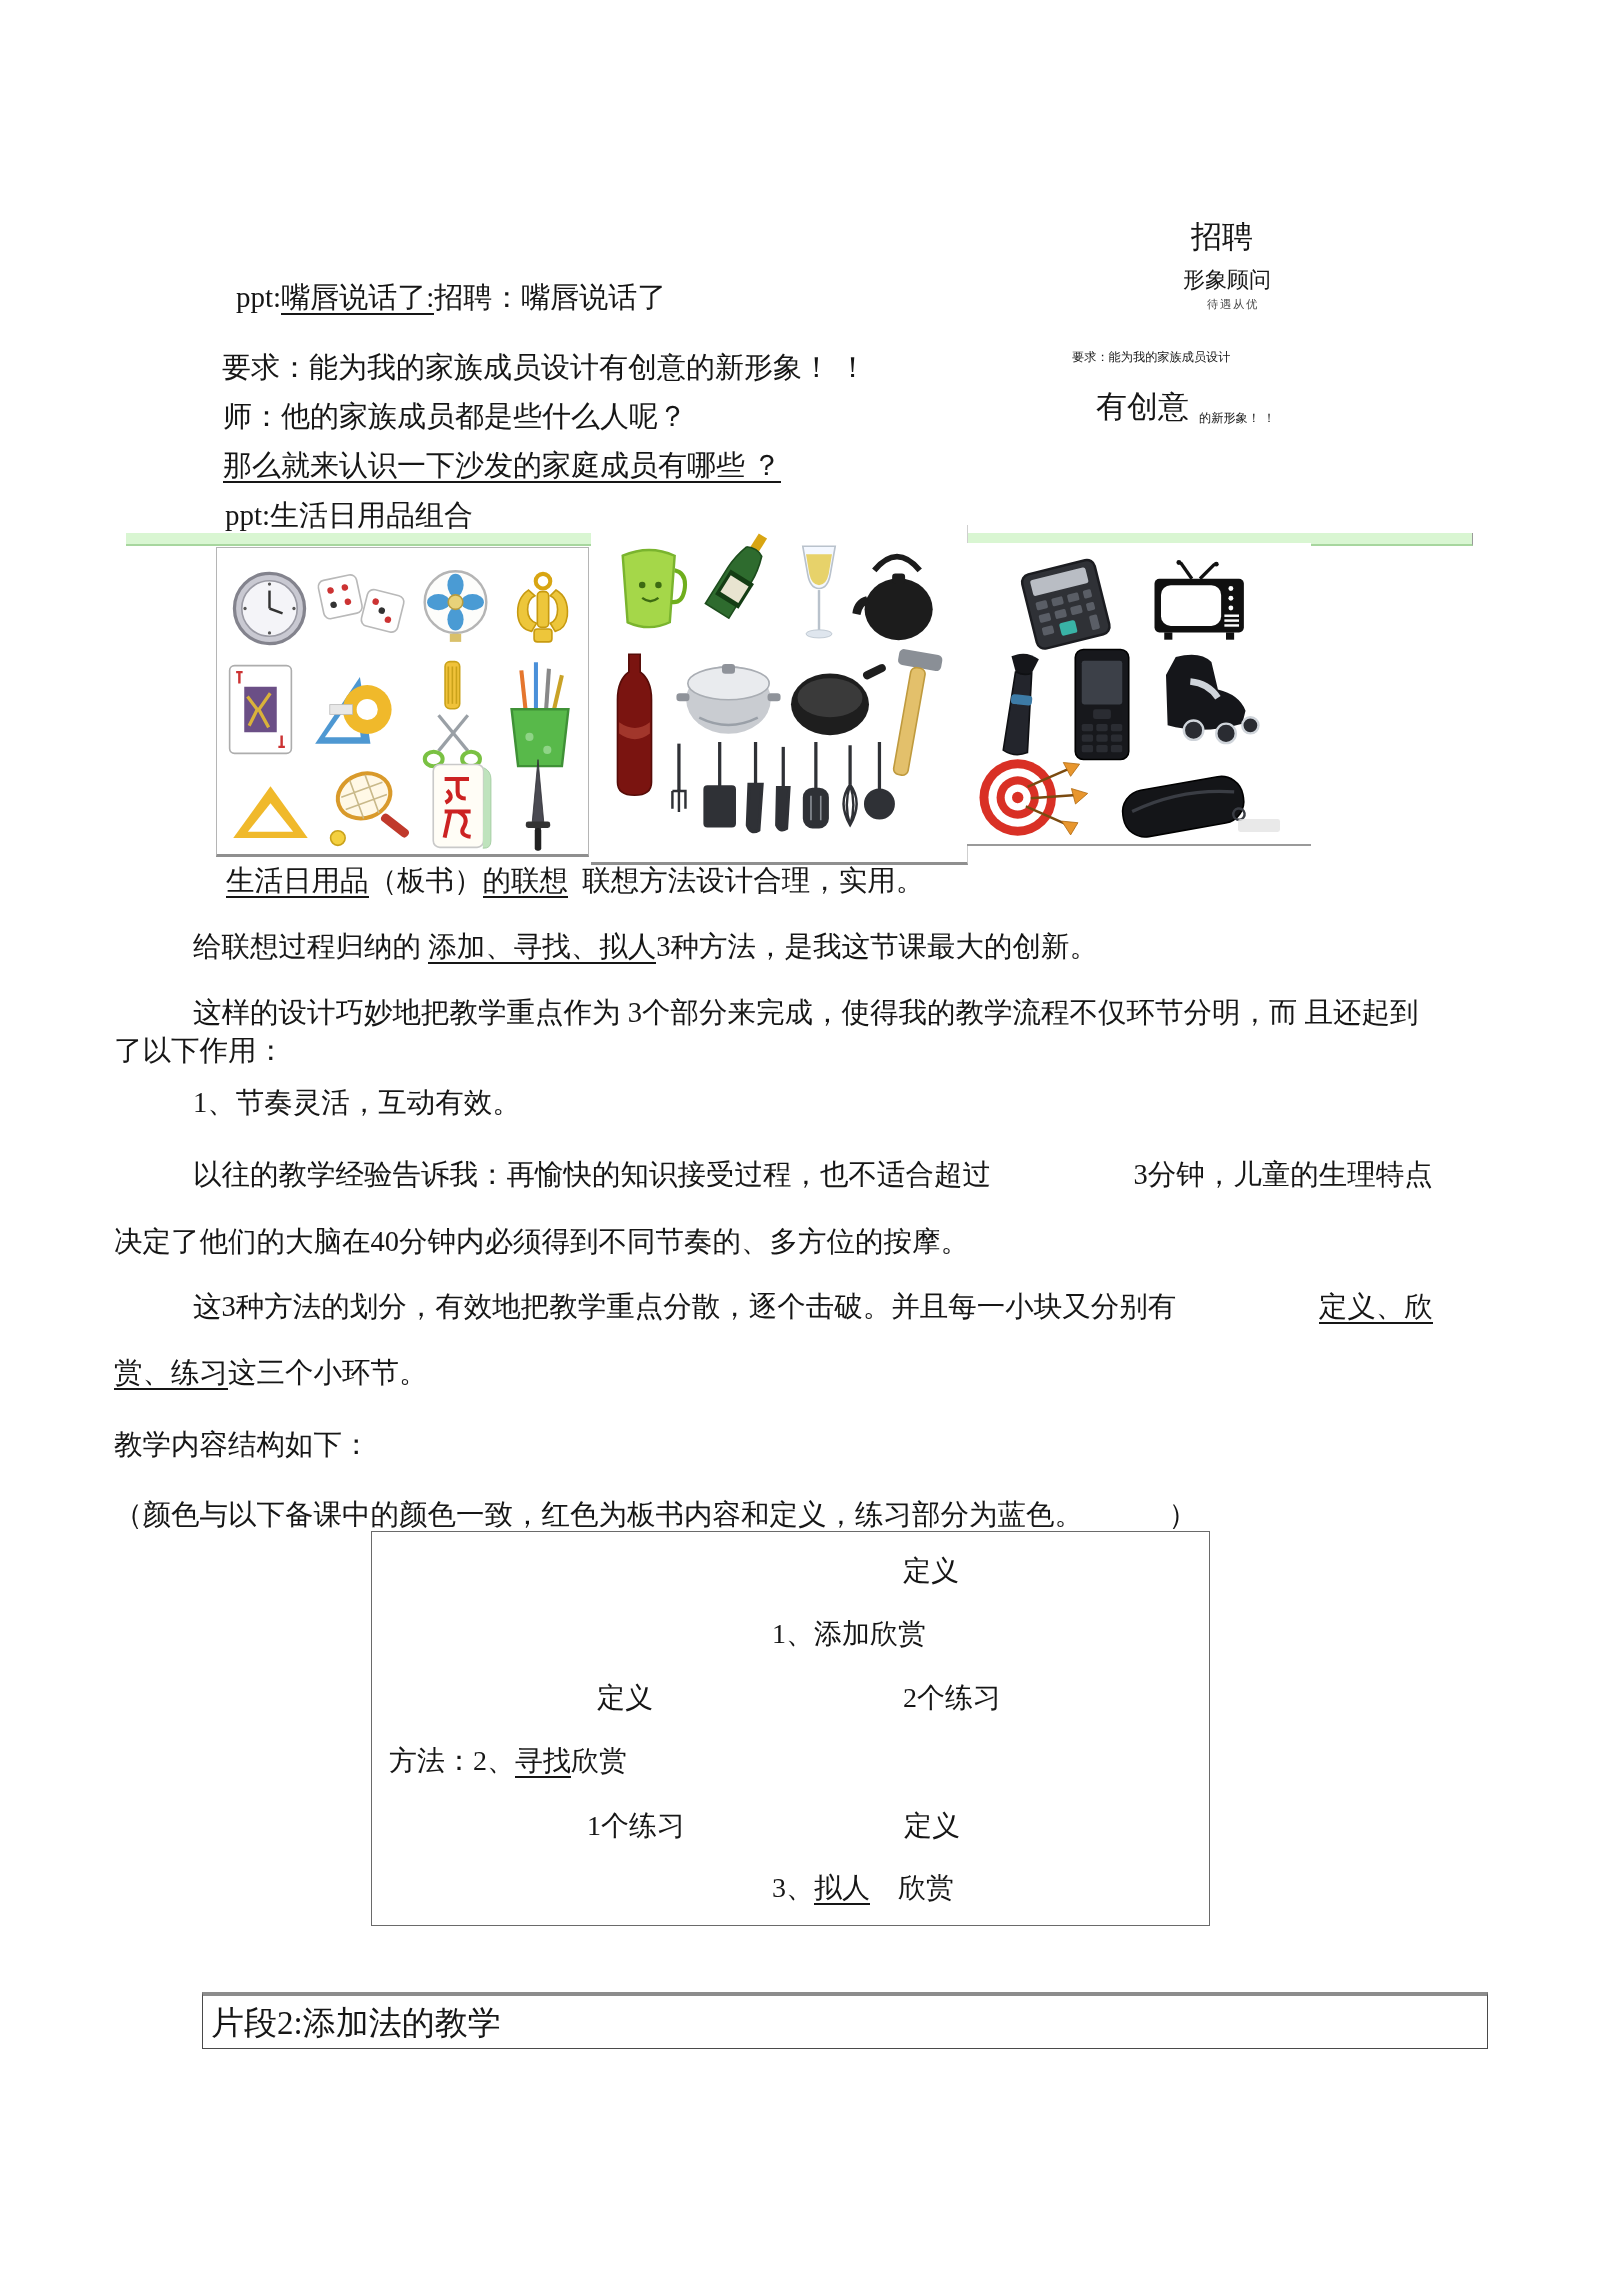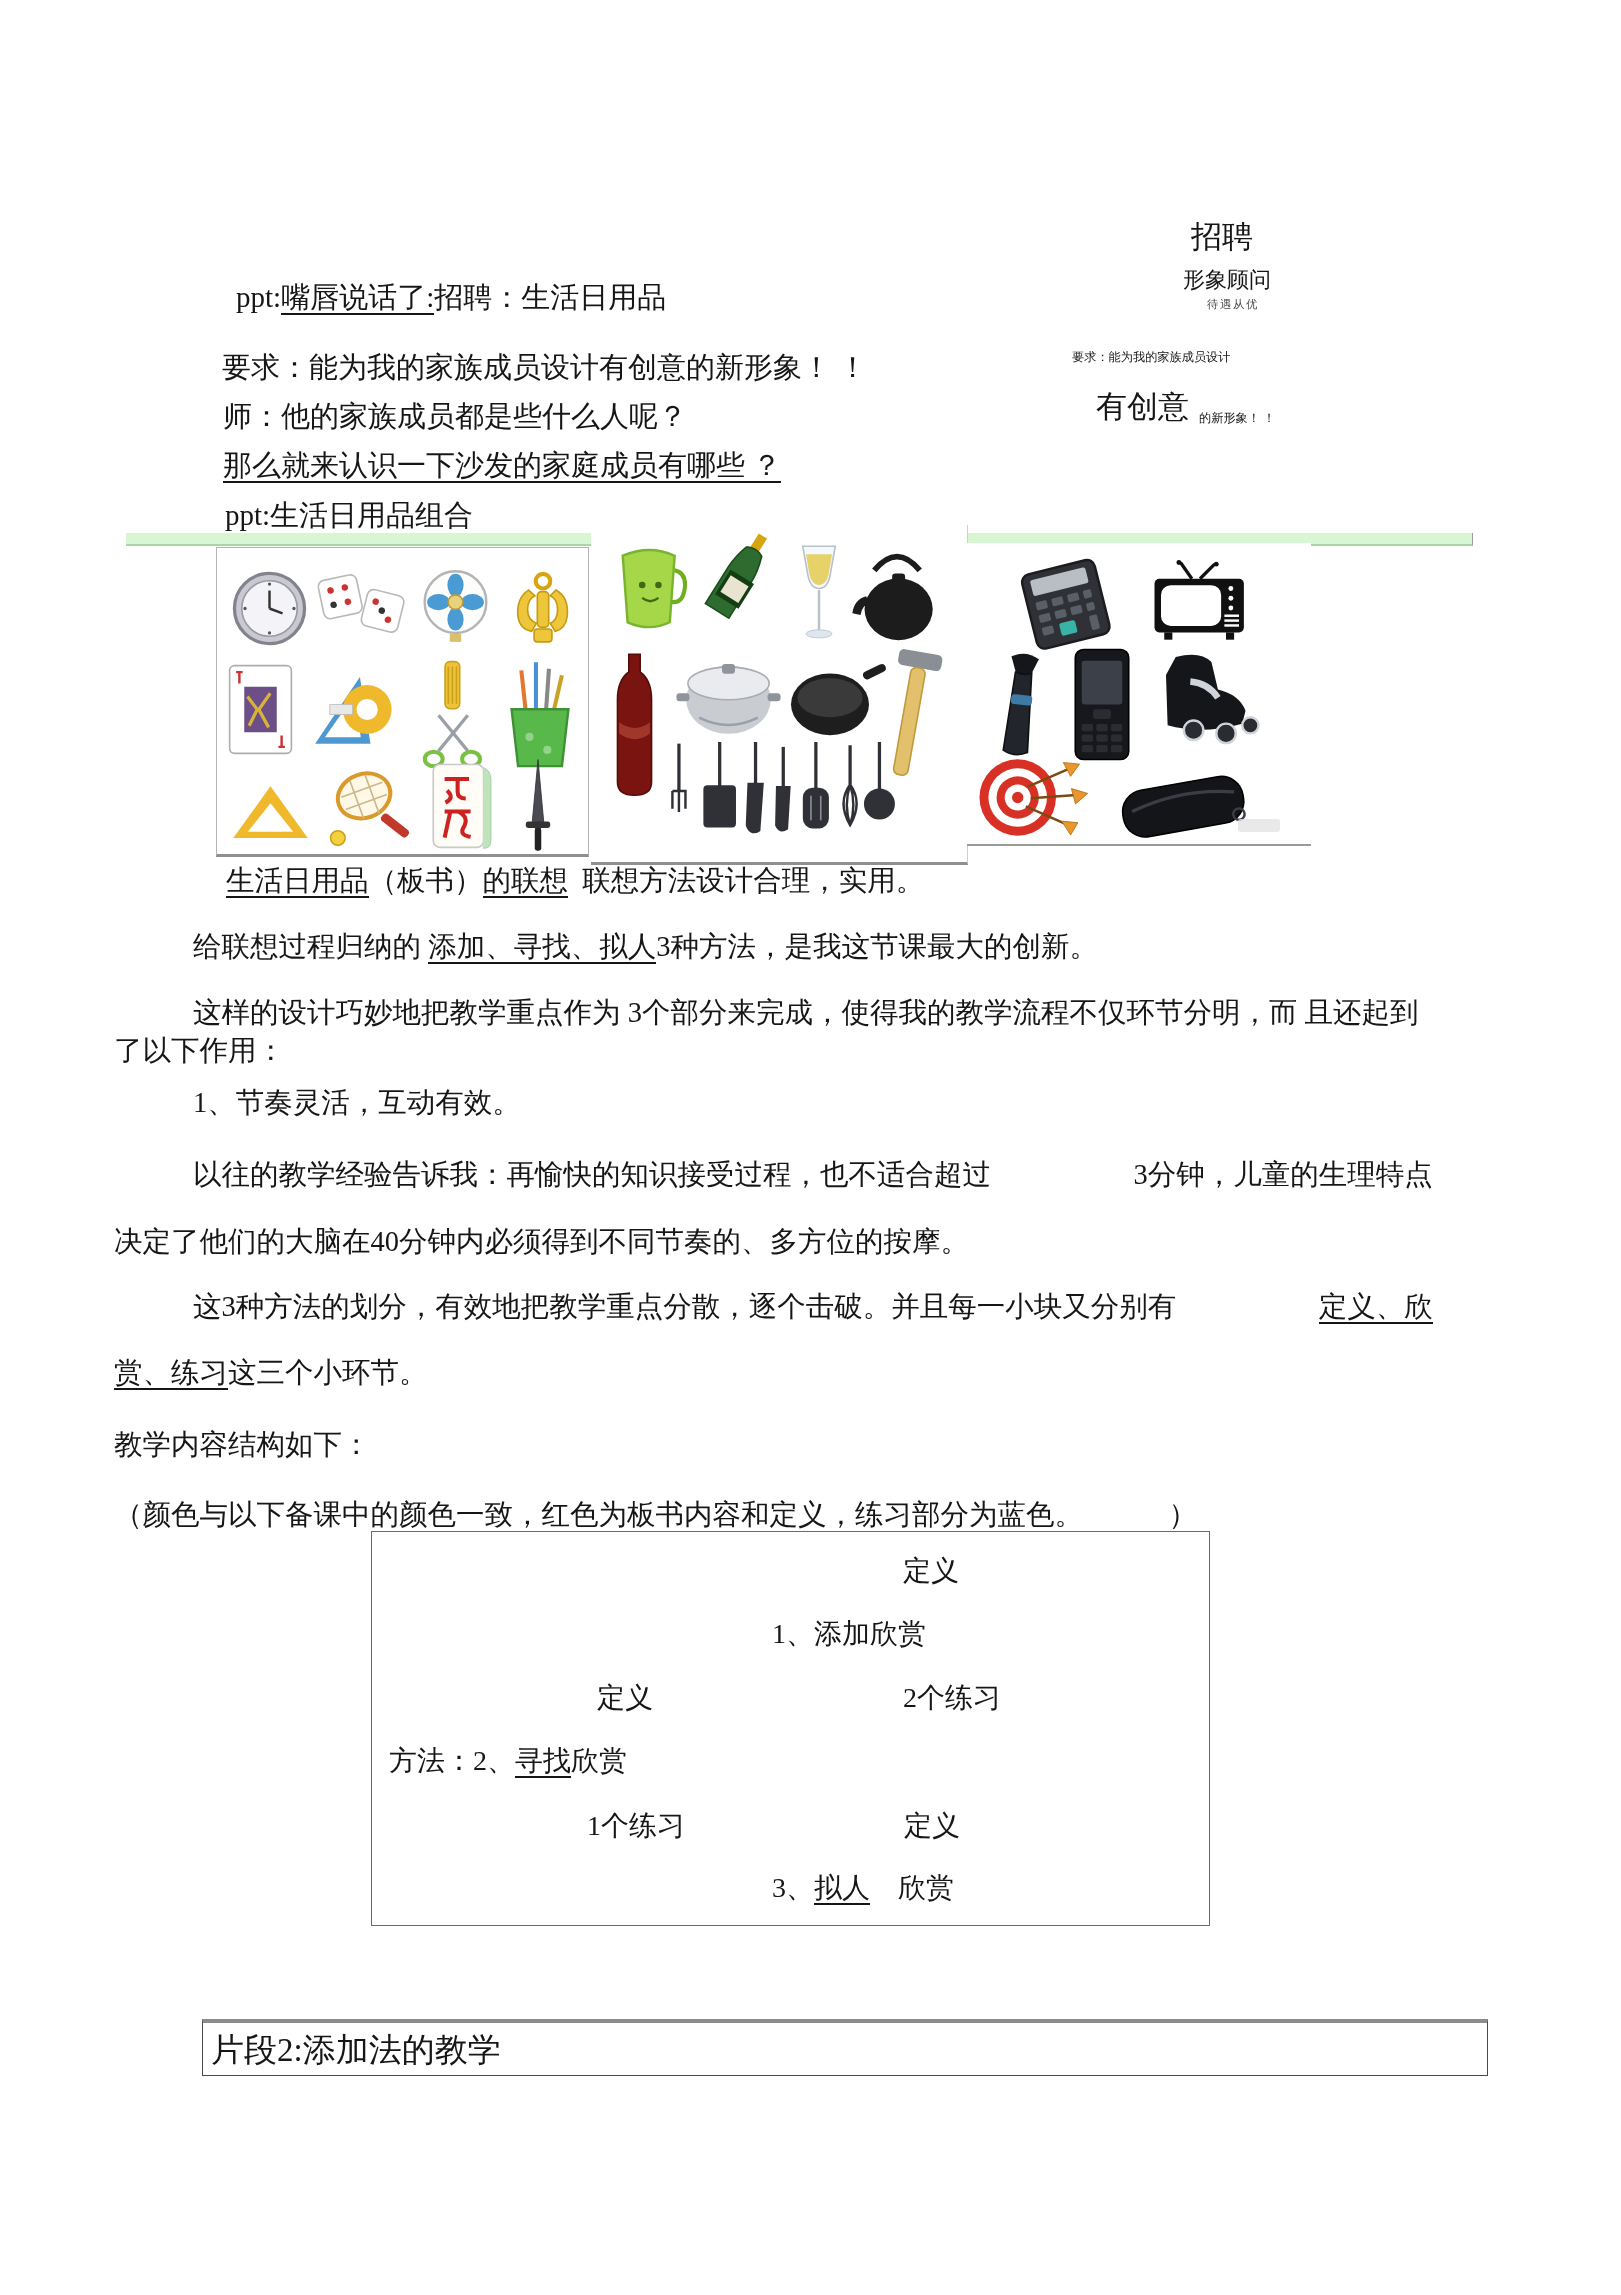--- a/index.html
+++ b/index.html
@@ -12,32 +12,32 @@
   .u{border-bottom:2.4px solid currentColor;padding-bottom:0;}
   .greenbar{position:absolute;left:126px;top:533px;width:1346px;height:10.6px;
             background:#d9f6d2;border-bottom:2.4px solid #a7d69e;border-right:1.6px solid #9a9a9a;z-index:1;}
   .panel{position:absolute;background:#fff;z-index:2;}
   .p1{left:216px;top:547px;width:371px;height:306px;border:1.6px solid #b5b5b5;border-bottom:3.3px solid #8f8f8f;}
   .p2{left:591px;top:525px;width:376px;height:337px;border-right:1.6px solid #cfcfcf;border-bottom:3.3px solid #8f8f8f;}
   .p3{left:967px;top:543px;width:344px;height:301px;border-bottom:2.4px solid #9a9a9a;}
   .item{position:absolute;}
   .diagram{position:absolute;left:371px;top:1531px;width:837px;height:393px;border:1.6px solid #6a6a6a;background:#fff;}
   .fragbox{position:absolute;left:202px;top:1992px;width:1284px;height:52px;background:#fff;
-           border:1.6px solid #4a4a4a;border-top:4.9px solid #8c8c8c;margin-top:27px;}
+           border:1.6px solid #4a4a4a;border-top:4.9px solid #8c8c8c;}
   .fragbox .txt{position:absolute;left:8.1px;top:4.9px;font-size:33px;white-space:pre;}
   .float-sm{color:#2b2b2b;}
   .wm{position:absolute;left:1238px;top:819px;width:42px;height:13px;background:#e3e3e3;
       border-radius:2.4px;opacity:.8;z-index:3;}
 </style>
 </head>
 <body>
 
 <div class="page">
 
-  <div class="line t36" style="left:236px;top:279px;"><span>ppt:</span><span class="u">嘴唇说话了:</span><span>招聘：生活日用品</span></div>
+  <div class="line t36" style="left:236px;top:279px;"><span>ppt:</span><span class="u">嘴唇说话了:</span><span>招聘：嘴唇说话了</span></div>
   <div class="line t36" style="left:222px;top:349px;">要求：能为我的家族成员设计有创意的新形象！ ！</div>
   <div class="line t36" style="left:223px;top:447px;"><span class="u">那么就来认识一下沙发的家庭成员有哪些 ？</span></div>
   <div class="line t36" style="left:223px;top:398px;">师：他的家族成员都是些什么人呢？</div>
   <div class="line t36" style="left:225px;top:497px;">ppt:生活日用品组合</div>
 
   <div class="line" style="left:1191px;top:218px;font-size:31px;">招聘</div>
   <div class="line" style="left:1183px;top:266px;font-size:22px;">形象顾问</div>
   <div class="line float-sm" style="left:1207px;top:297px;font-size:11.4px;letter-spacing:1.6px;color:#444;">待遇从优</div>
   <div class="line" style="left:1072px;top:350px;font-size:12.2px;">要求：能为我的家族成员设计</div>
   <div class="line" style="left:1096px;top:388px;font-size:31px;">有创意</div>

